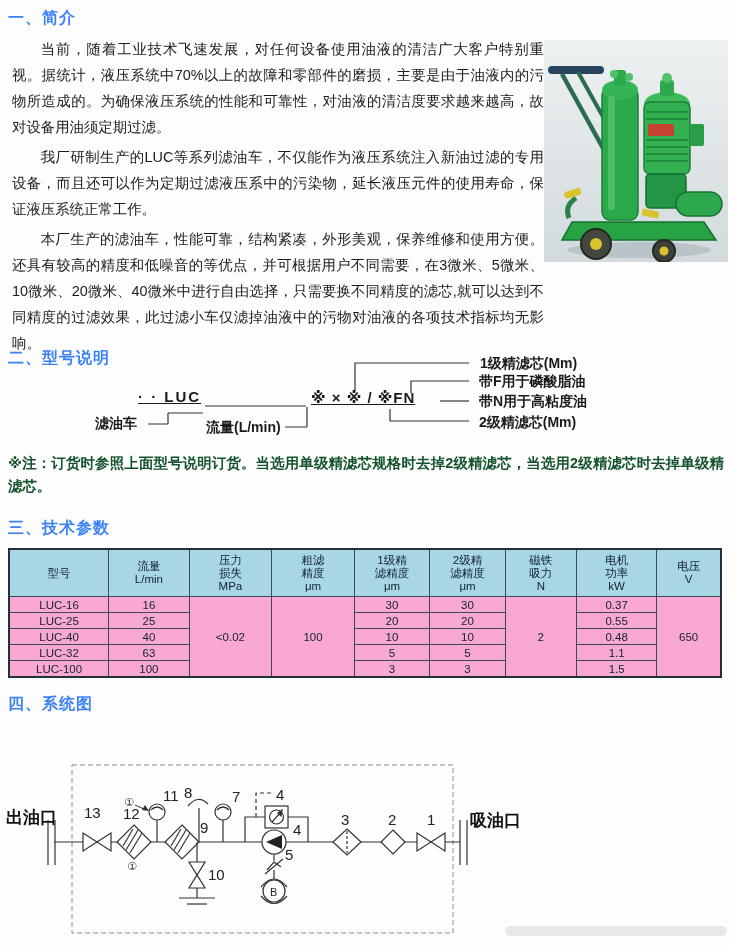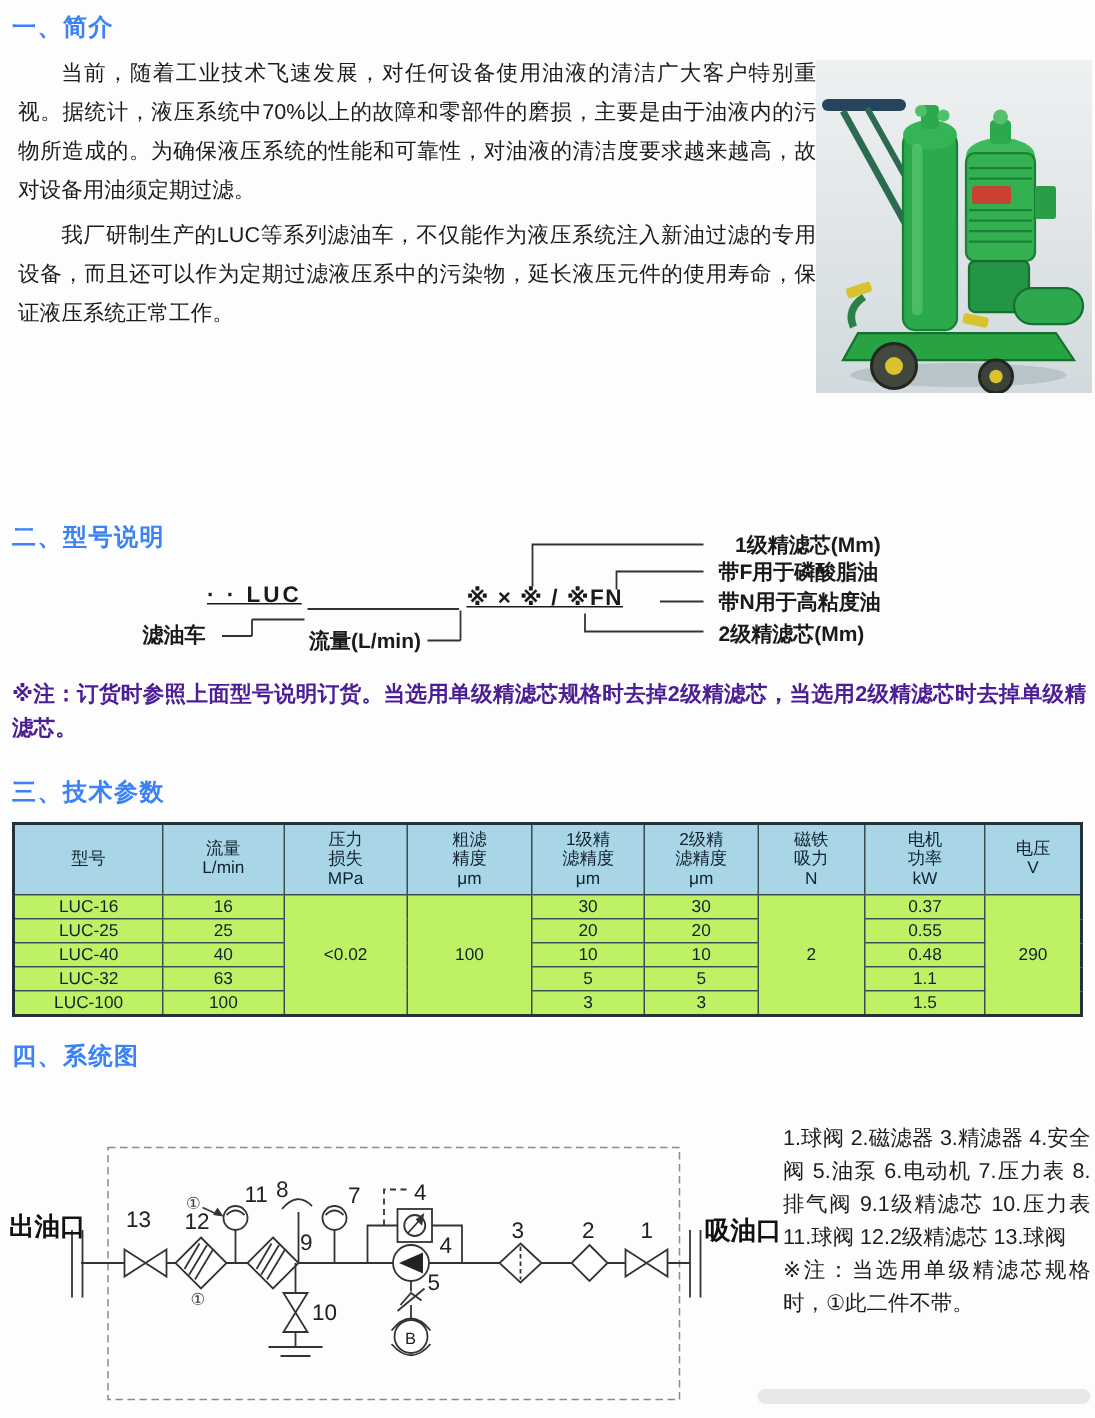--- a/index.html
+++ b/index.html
@@ -27,37 +27,37 @@
   #intro-text p{margin:4px;text-indent:2em;}
   #machine-figure{position:absolute;left:544px;top:40px;width:184px;height:222px;}
   
   #model-diagram{position:absolute;left:0;top:355px;width:730px;height:102px;}
   #model-diagram .lbl{position:absolute;font-weight:bold;color:#1a1a1a;white-space:nowrap;}
   #model-diagram svg{position:absolute;left:0;top:0;pointer-events:none;}
   .f15{font-size:15px;text-decoration:underline;}
   .f14{font-size:14px;}
   #sec2-note{
     position:absolute;left:8px;top:452px;width:716px;
-    font-size:14.4px;line-height:23px;text-align:justify;color:#4c1d95;font-weight:bold;
+    font-size:14.4px;line-height:23px;text-align:justify;color:#14532d;font-weight:bold;
   }
   
   #spec-table{
     position:absolute;left:8px;top:548px;width:714px;
     border-collapse:collapse;table-layout:fixed;
     font-size:11.5px;color:#10222e;
   }
   #spec-table th,#spec-table td{
     border:1px solid #3c4a52;text-align:center;vertical-align:middle;padding:0;
   }
   #spec-table{border:2px solid #22313a;}
   #spec-table thead th{
     background:var(--table-header-bg);
     font-weight:normal;height:46px;white-space:pre-line;line-height:13px;
   }
-  #spec-table tbody td{height:15px;background:#bef264;}
+  #spec-table tbody td{height:15px;background:#f9a8d4;}
   
   #sys-diagram{position:absolute;left:0;top:718px;width:520px;height:227px;}
   #sys-legend{
     position:absolute;left:522px;top:748px;width:205px;
     font-size:14.3px;line-height:22px;text-align:justify;color:#1c1c1c;
   }
   #sys-legend .legend-note{margin-top:0;}
   .svg-num{font-size:15px;fill:#222;}
   .svg-port{font-size:17px;font-weight:bold;fill:#111;}
   .thin{stroke:#333;stroke-width:1.2;fill:none;}
@@ -65,20 +65,21 @@
 </style>
 </head>
 <body>
 
 <div class="page">
 
   <div class="sec-heading" style="top:8px;">一、简介</div>
   <div id="intro-text">
     <p>当前，随着工业技术飞速发展，对任何设备使用油液的清洁广大客户特别重视。据统计，液压系统中70%以上的故障和零部件的磨损，主要是由于油液内的污物所造成的。为确保液压系统的性能和可靠性，对油液的清洁度要求越来越高，故对设备用油须定期过滤。</p>
     <p>我厂研制生产的LUC等系列滤油车，不仅能作为液压系统注入新油过滤的专用设备，而且还可以作为定期过滤液压系中的污染物，延长液压元件的使用寿命，保证液压系统正常工作。</p>
+    <p>本厂生产的滤油车，性能可靠，结构紧凑，外形美观，保养维修和使用方便。还具有较高的精度和低噪音的等优点，并可根据用户不同需要，在3微米、5微米、10微米、20微米、40微米中进行自由选择，只需要换不同精度的滤芯,就可以达到不同精度的过滤效果，此过滤小车仅滤掉油液中的污物对油液的各项技术指标均无影响。</p>
   </div>
 
   <div id="machine-figure">
     <svg width="184" height="222" viewBox="0 0 184 222">
       <defs>
         <linearGradient id="bgg" x1="0" y1="0" x2="0" y2="1">
           <stop offset="0" stop-color="#eef1f2"></stop>
             <stop offset="1" stop-color="#d2dadd"></stop>
         </linearGradient>
       </defs>
@@ -141,21 +142,21 @@
         <path d="M355,36 V8 H469"></path>
         <path d="M411,38 V26 H469"></path>
         <path d="M440,46 H469"></path>
         <path d="M390,54 V66 H469"></path>
       </g>
     </svg>
     <span class="lbl f15" style="left:138px;top:33px;letter-spacing:2px;">· · LUC</span>
     <span class="lbl f15" style="left:311px;top:34px;letter-spacing:1px;">※ × ※ / ※FN</span>
     <span class="lbl f14" style="left:95px;top:60px;">滤油车</span>
     <span class="lbl f14" style="left:206px;top:64px;">流量(L/min)</span>
-    <span class="lbl f14" style="left:490px;top:0px;">1级精滤芯(Mm)</span>
+    <span class="lbl f14" style="left:480px;top:0px;">1级精滤芯(Mm)</span>
     <span class="lbl f14" style="left:479px;top:18px;">带F用于磷酸脂油</span>
     <span class="lbl f14" style="left:479px;top:38px;">带N用于高粘度油</span>
     <span class="lbl f14" style="left:479px;top:59px;">2级精滤芯(Mm)</span>
   </div>
 
   <div id="sec2-note">※注：订货时参照上面型号说明订货。当选用单级精滤芯规格时去掉2级精滤芯，当选用2级精滤芯时去掉单级精滤芯。</div>
 
   <div class="sec-heading" style="top:518px;">三、技术参数</div>
 
   <table id="spec-table">
@@ -200,21 +201,21 @@
     <tbody>
       <tr>
         <td>LUC-16</td>
         <td>16</td>
         <td rowspan="5">&lt;0.02</td>
         <td rowspan="5">100</td>
         <td>30</td>
         <td>30</td>
         <td rowspan="5">2</td>
         <td>0.37</td>
-        <td rowspan="5">290</td>
+        <td rowspan="5">650</td>
       </tr>
       <tr>
         <td>LUC-25</td>
         <td>25</td>
         <td>20</td>
         <td>20</td>
         <td>0.55</td>
       </tr>
       <tr>
         <td>LUC-40</td>
@@ -358,20 +359,16 @@
       <text x="427" y="107" class="svg-num">1</text>
 
       <g class="thin">
         <line x1="460" y1="102" x2="460" y2="147"></line>
           <line x1="467" y1="102" x2="467" y2="147"></line>
       </g>
       <text x="470" y="108" class="svg-port">吸油口</text>
     </svg>
   </div>
 
-  <div id="sys-legend">
-    <div>1.球阀 2.磁滤器 3.精滤器 4.安全阀  5.油泵  6.电动机  7.压力表  8.排气阀  9.1级精滤芯  10.压力表  11.球阀  12.2级精滤芯  13.球阀</div>
-    <div class="legend-note">※注：当选用单级精滤芯规格时，①此二件不带。</div>
-  </div>
 
   <div id="bottom-strip"></div>
 
 </div>
 
 </body></html>

